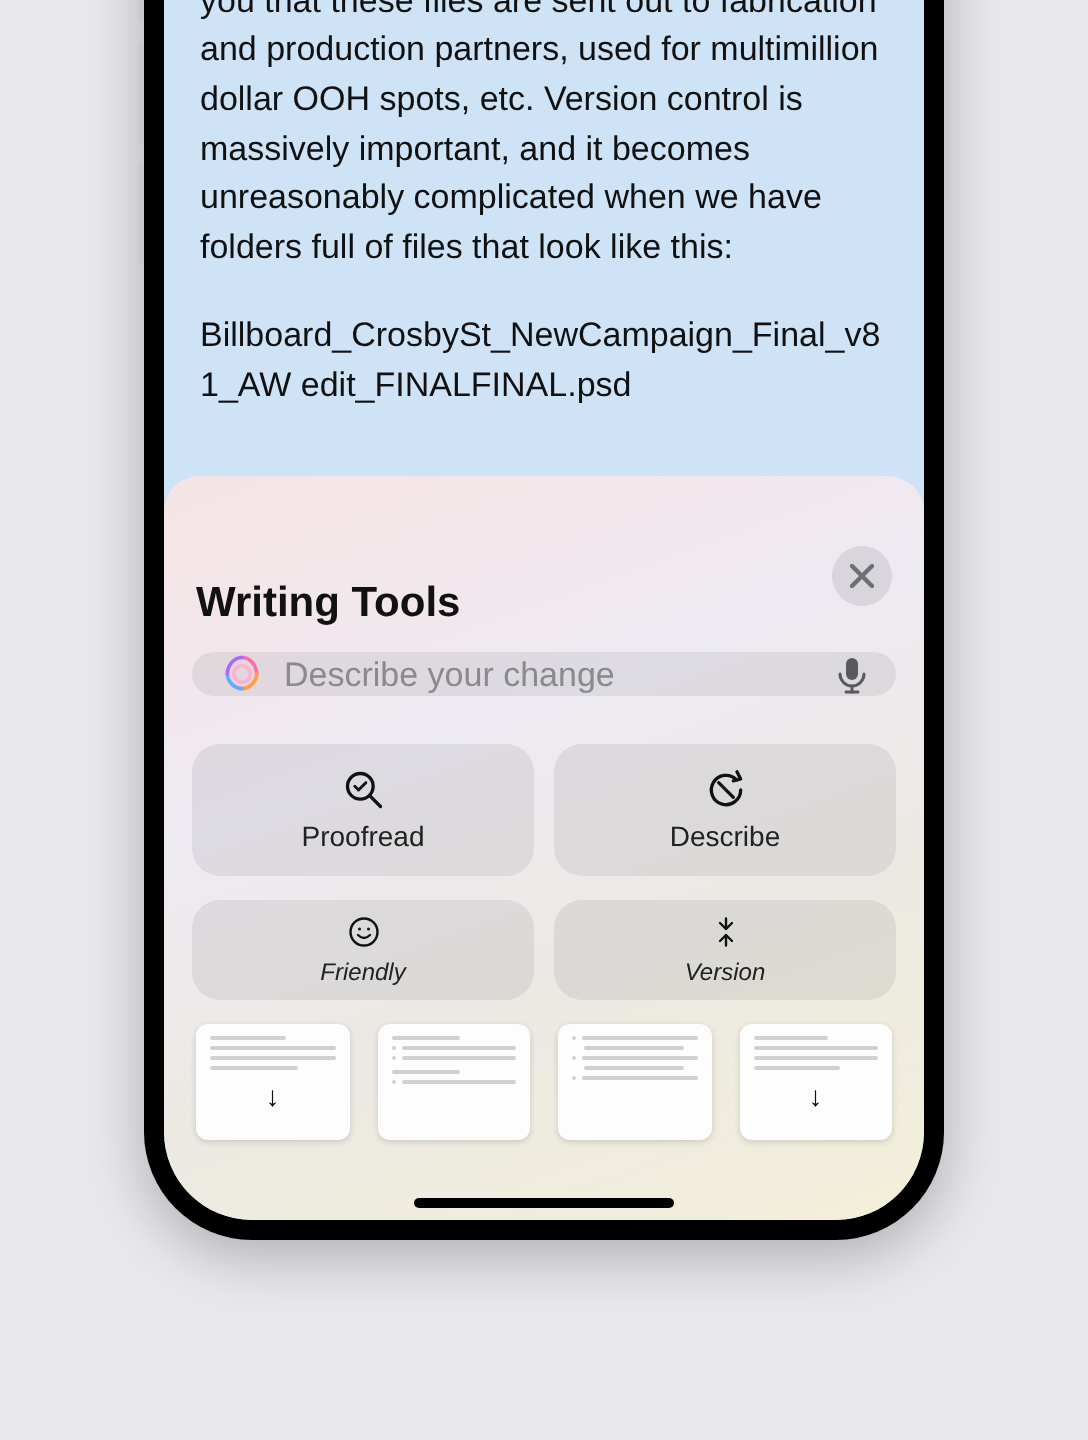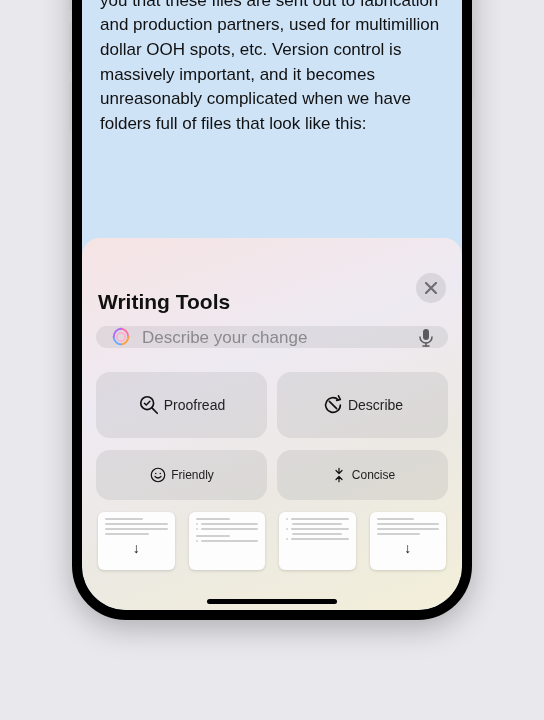--- a/index.html
+++ b/index.html
@@ -117,28 +117,28 @@
     margin: 0 2px;
   }
   .row {
     display: flex;
     gap: 10px;
   }
   .tile {
     background: rgba(120,120,128,0.14);
     border-radius: 14px;
     display: flex;
-    flex-direction: row;
+    flex-direction: column;
     align-items: center;
     justify-content: center;
     gap: 4px;
     cursor: pointer;
   }
   .tile-large { flex: 1; height: 66px; }
-  .tile-small { flex: 1; height: 50px; }
+  .tile-small { flex: 1; height: 50px; font-style: italic; }
   .tile-label {
     font-size: 14px;
     color: #222;
   }
   .tile-label-small {
     font-size: 12px;
     color: #222;
   }
   .tile svg { width: 22px; height: 22px; }
   .tile-small svg { width: 18px; height: 18px; }
@@ -196,20 +196,21 @@
 <div class="phone-frame">
   <div class="side-button sb-left1"></div>
   <div class="side-button sb-left2"></div>
   <div class="side-button sb-left3"></div>
   <div class="side-button sb-right"></div>
 
   <div class="screen">
 
     <div class="text-area">
       <p>kicked off this project. Surely I needn't remind you that these files are sent out to fabrication and production partners, used for multimillion dollar OOH spots, etc. Version control is massively important, and it becomes unreasonably complicated when we have folders full of files that look like this:</p>
+      <p>Billboard_CrosbySt_NewCampaign_Final_v81_AW edit_FINALFINAL.psd</p>
     </div>
 
     <div class="sheet">
       <div class="grabber"></div>
 
       <div class="sheet-header">
         <div class="sheet-title">Writing Tools</div>
         <div class="close-btn">
           <svg viewBox="0 0 12 12">
             <path d="M1 1 L11 11 M11 1 L1 11" stroke="#6e6e73" stroke-width="2.2" stroke-linecap="round"></path>
@@ -265,21 +266,21 @@
             <circle cx="15" cy="10" r="1" fill="#111"></circle>
             <path d="M8 14 q4 4 8 0" fill="none" stroke="#111" stroke-width="1.6" stroke-linecap="round"></path>
           </svg>
           <span class="tile-label-small">Friendly</span>
         </div>
         <div class="tile tile-small">
           <svg viewBox="0 0 24 24">
             <path d="M12 3 l0 7 M8 6 l4 4 l4 -4" fill="none" stroke="#111" stroke-width="1.6" stroke-linecap="round" stroke-linejoin="round"></path>
             <path d="M12 21 l0 -7 M8 18 l4 -4 l4 4" fill="none" stroke="#111" stroke-width="1.6" stroke-linecap="round" stroke-linejoin="round"></path>
           </svg>
-          <span class="tile-label-small">Concise</span>
+          <span class="tile-label-small">Version</span>
         </div>
       </div>
 
       <div class="format-row">
         <div class="format-card">
           <div class="fc-line" style="width:60%"></div>
           <div class="fc-line"></div>
           <div class="fc-line"></div>
           <div class="fc-line" style="width:70%"></div>
           <span class="fc-arrow">↓</span>

